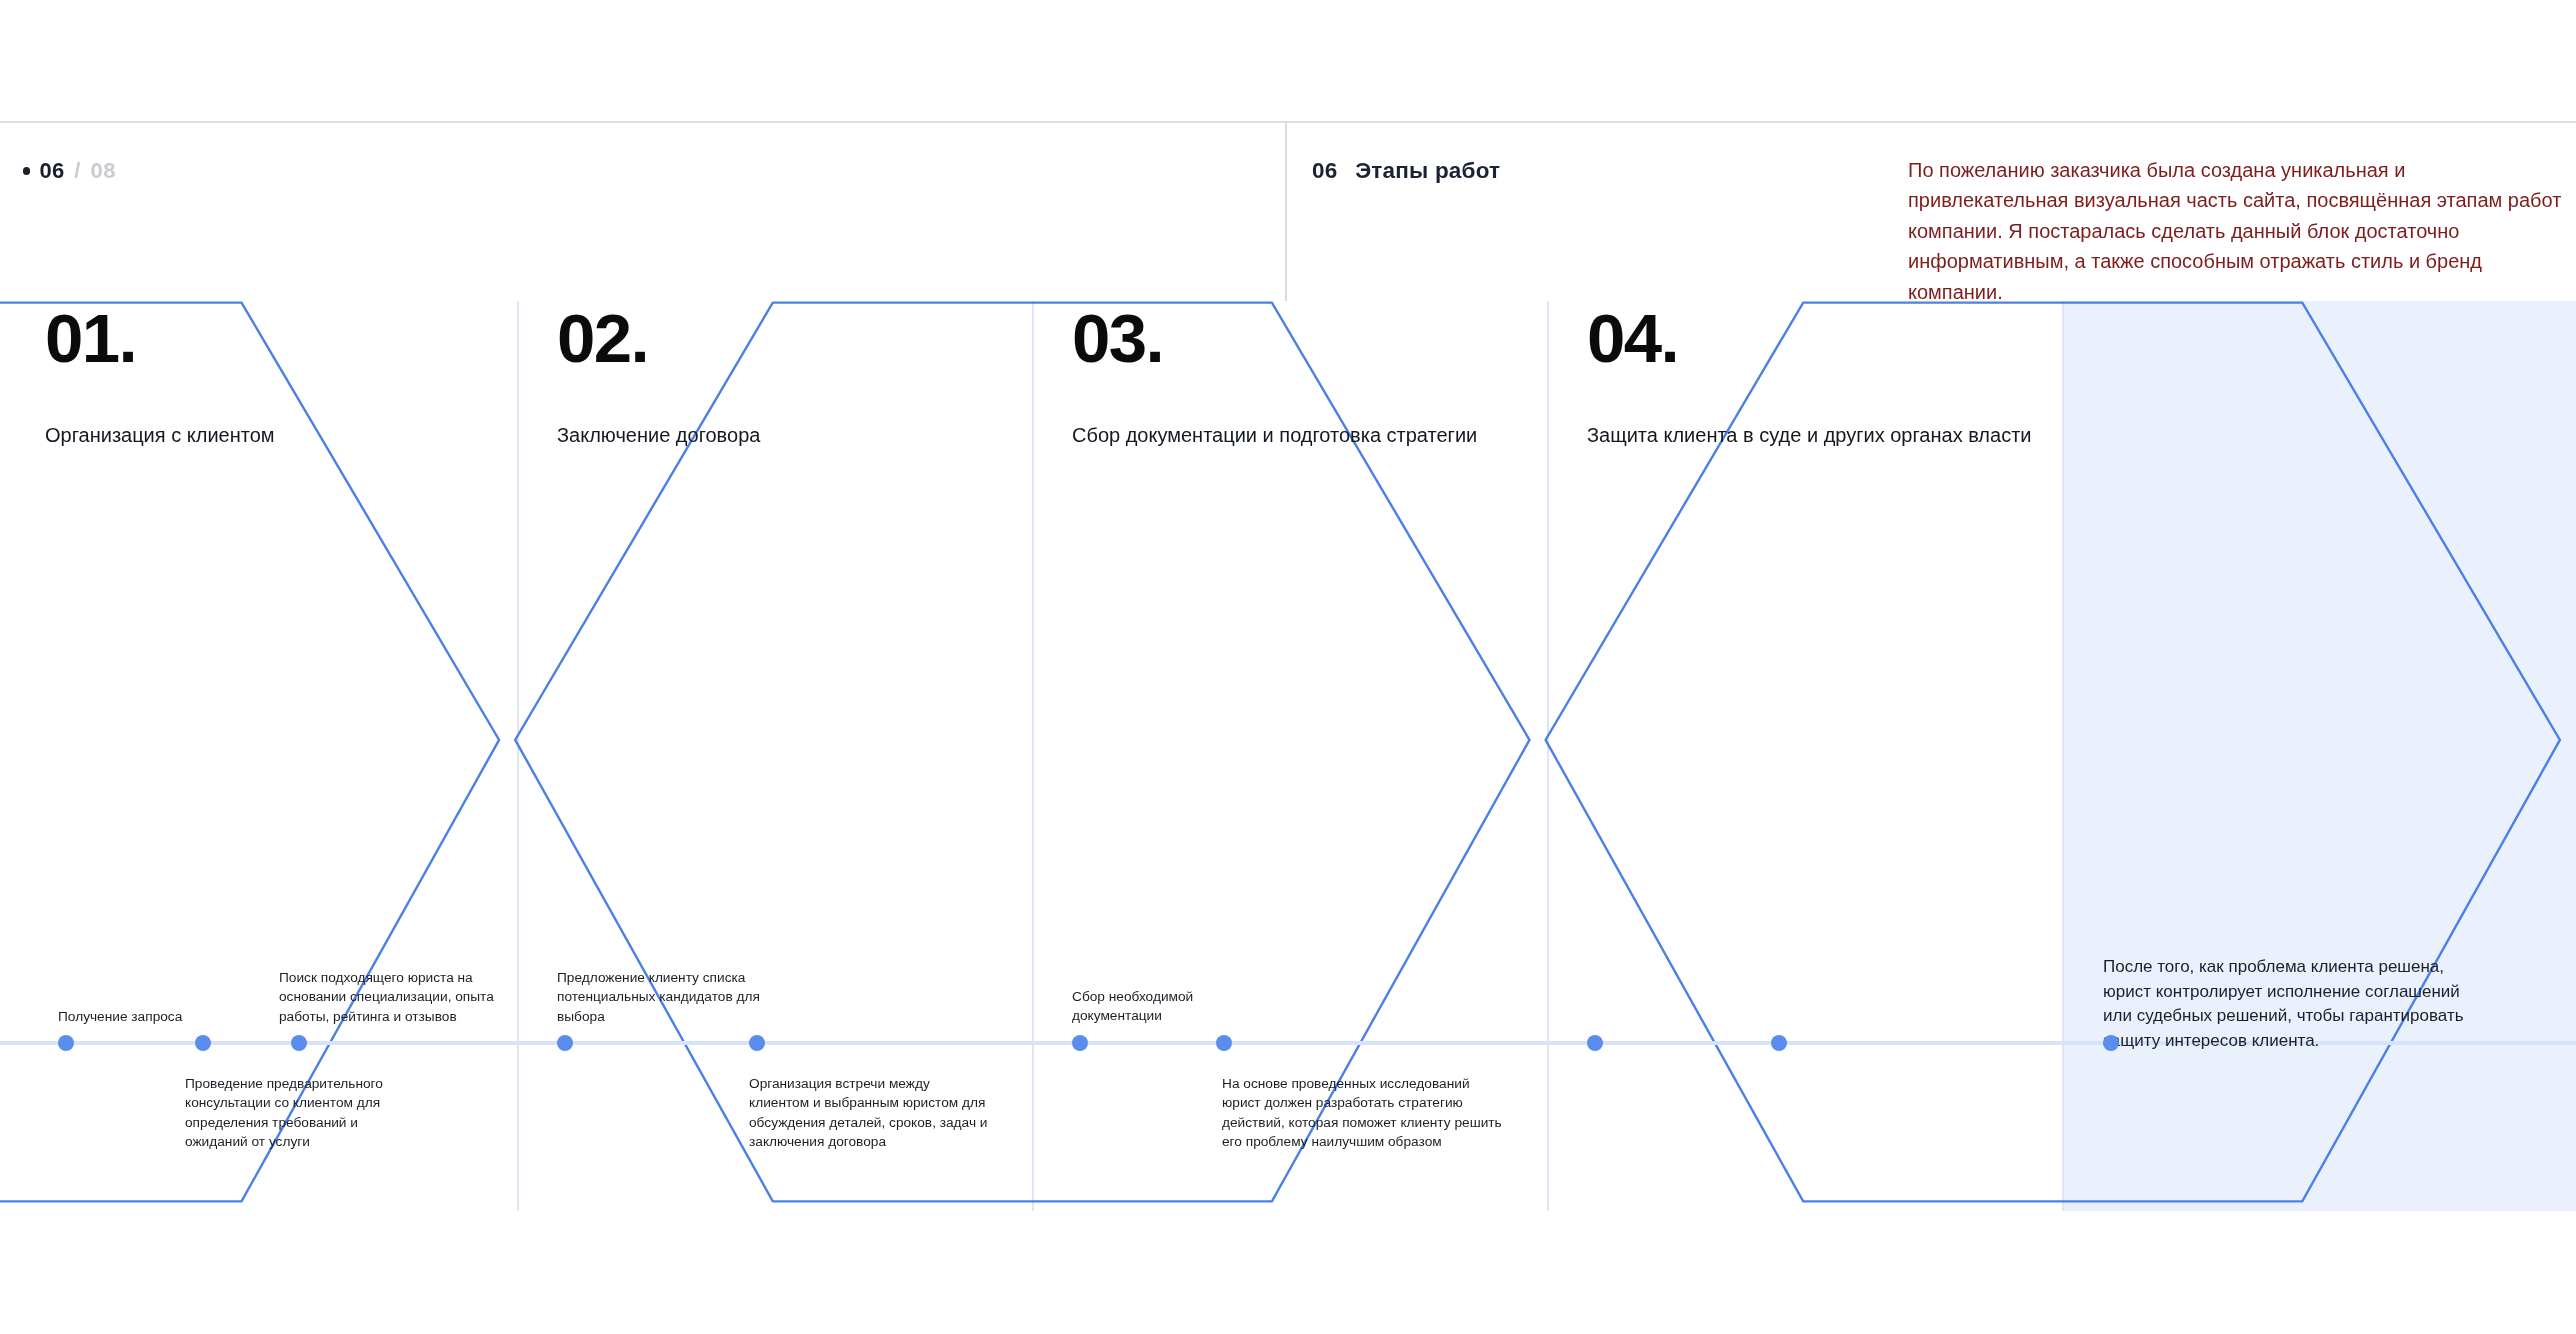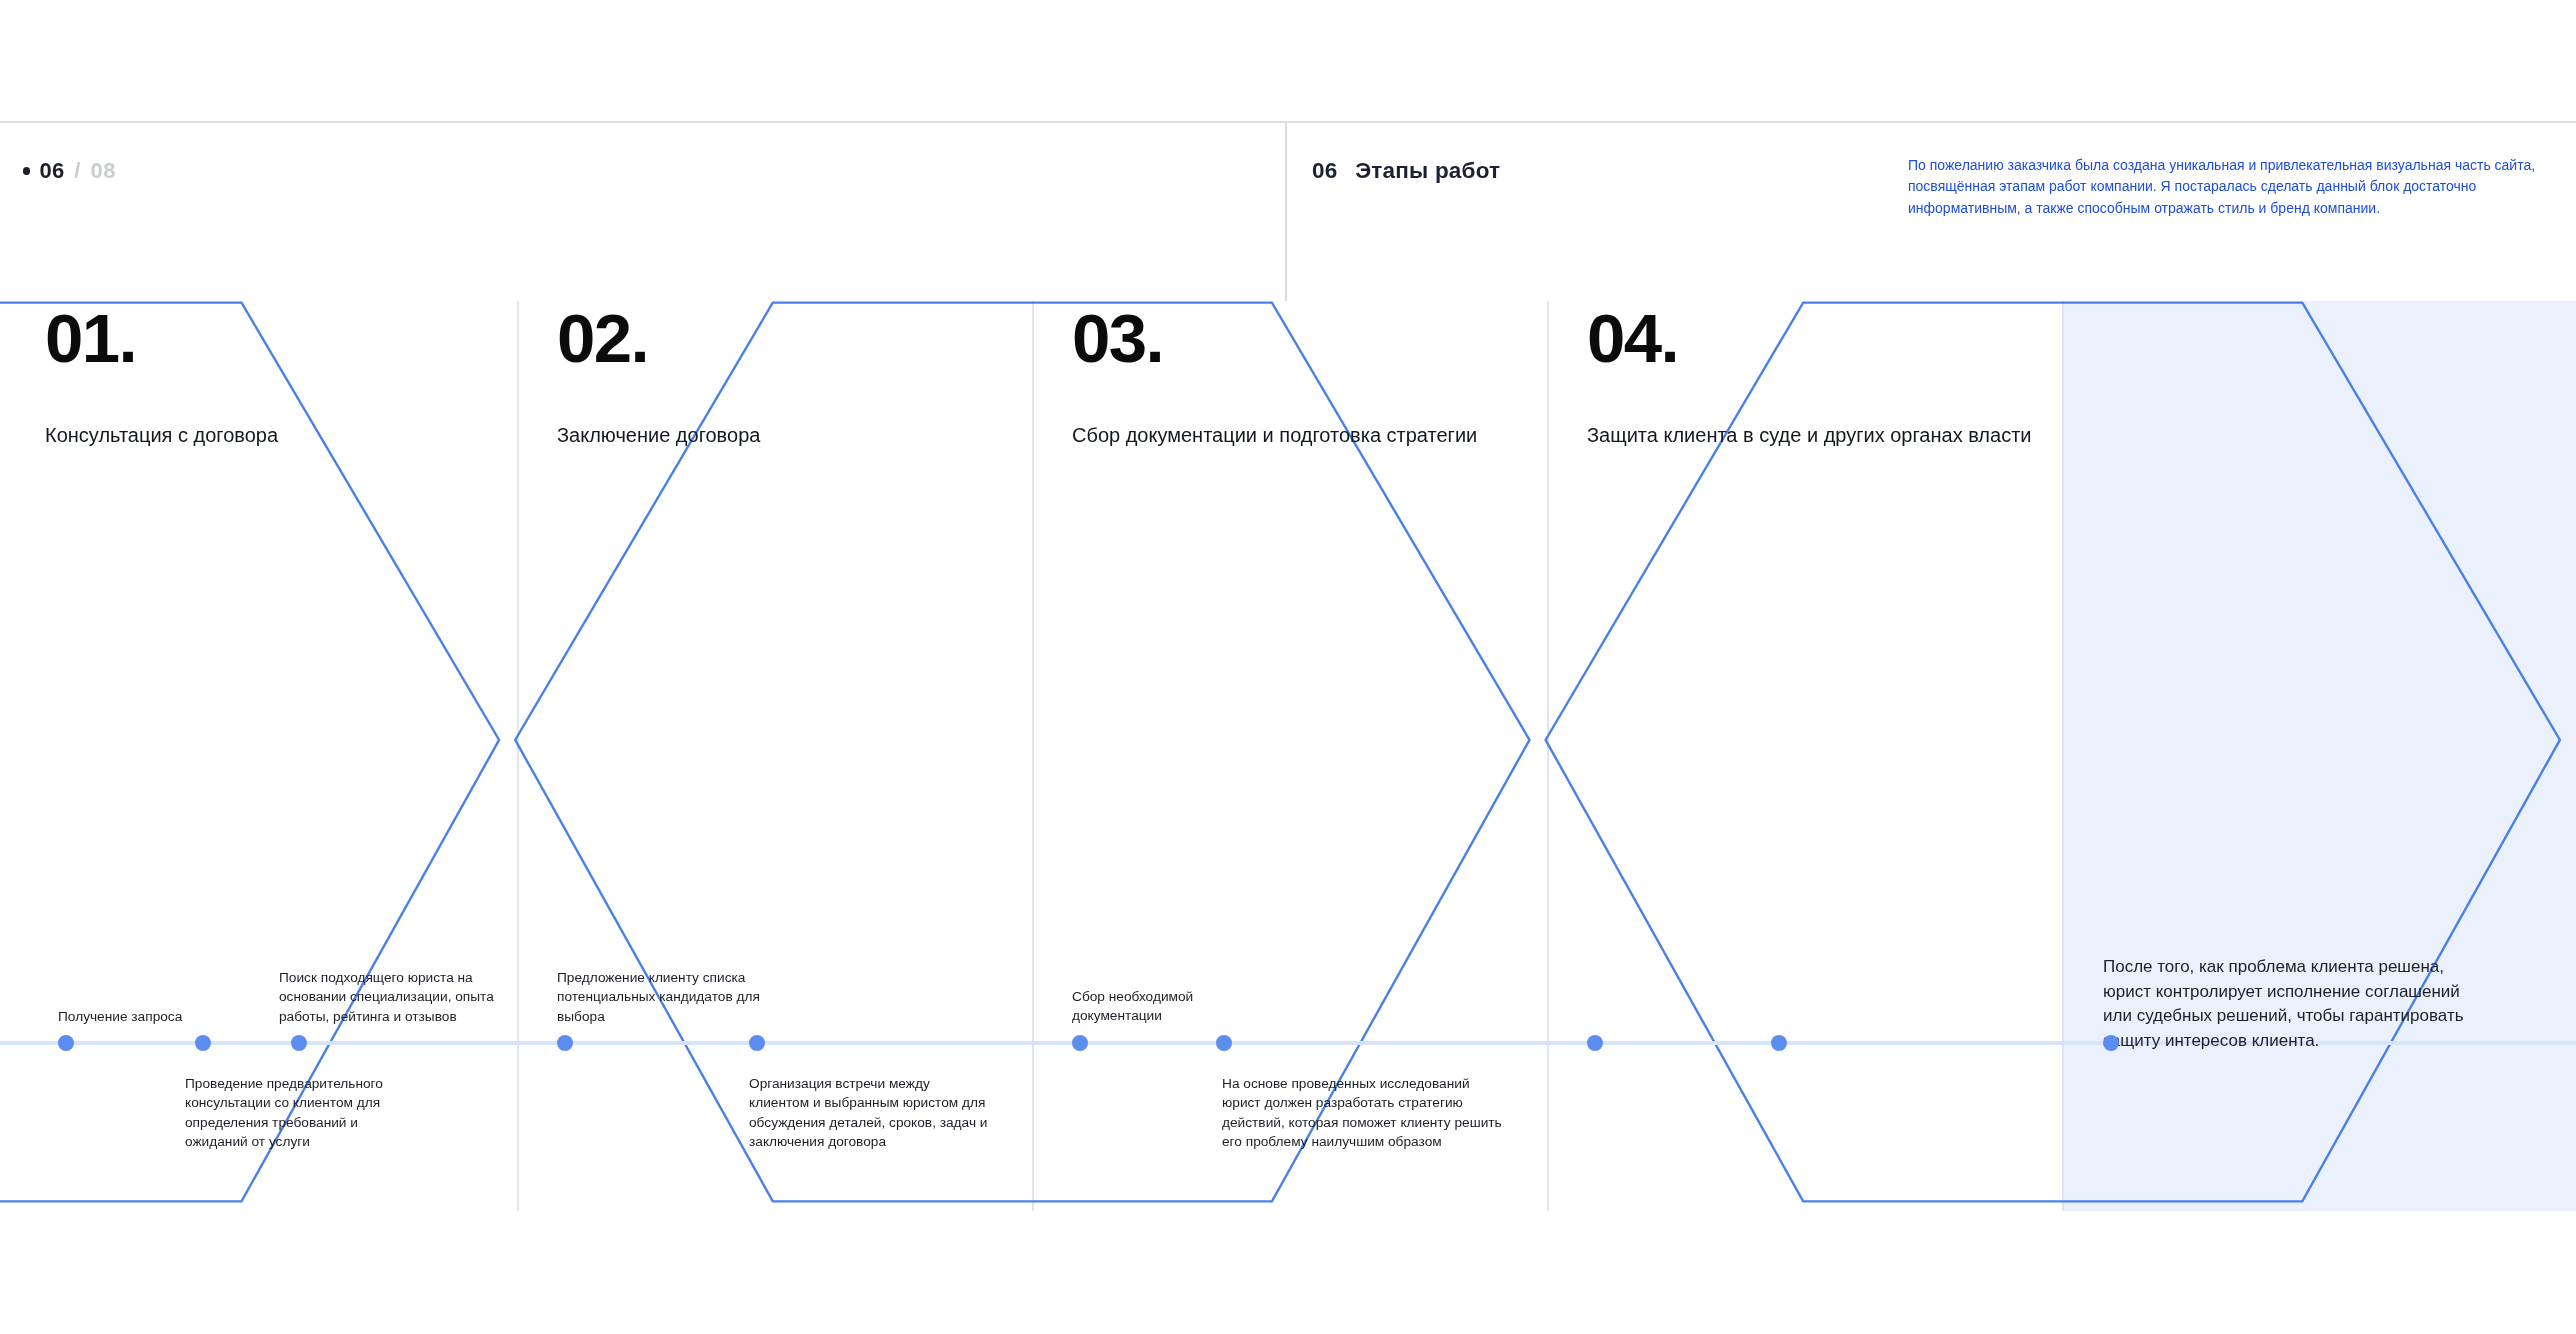--- a/index.html
+++ b/index.html
@@ -38,21 +38,21 @@
 
   .section-label {
     position:absolute; left:1312px; top:158px;
     display:flex; align-items:baseline; gap:17.7px;
     font-size:22.5px; font-weight:700; color:#1b2233;
     letter-spacing:0.2px;
   }
 
   .section-desc {
     position:absolute; left:1908px; top:155px; width:654px;
-    font-size:14px; line-height:1.52; color:#1d4ed8;
+    font-size:20px; line-height:1.52; color:#7f1d1d;
   }
 
   
   .stage { position:absolute; left:0; top:301px; width:2576px; height:910px; }
 
   .hex-svg { position:absolute; left:0; top:0; width:2576px; height:910px; }
 
   
   .col-divider {
     position:absolute; top:0; width:1.6px; height:910px; background:#dfe5f2;
@@ -134,21 +134,21 @@
         <polygon points="-320,2 300,2 620,545 300,1118 -320,1118 -640,545"></polygon>
         <polygon points="960,2 1580,2 1900,545 1580,1118 960,1118 640,545"></polygon>
         <polygon points="2240,2 2860,2 3180,545 2860,1118 2240,1118 1920,545"></polygon>
       </g>
     </svg>
 
     <div class="timeline-line"></div>
 
     <div class="col" style="left:45px; width:472px;">
       <div class="col-num">01.</div>
-      <div class="col-title">Консультация с договора</div>
+      <div class="col-title">Организация с клиентом</div>
     </div>
     <div class="note above" style="left:58px; top:725px; width:185px;">Получение запроса</div>
     <div class="note" style="left:185px; top:773px; width:233px;">Проведение предварительного консультации со клиентом для определения требований и ожиданий от услуги</div>
     <div class="note above" style="left:279px; top:725px; width:233px;">Поиск подходящего юриста на основании специализации, опыта работы, рейтинга и отзывов</div>
     <div class="dot" style="left:58px;"></div>
     <div class="dot" style="left:195px;"></div>
     <div class="dot" style="left:291px;"></div>
 
     <div class="col" style="left:557px; width:472px;">
       <div class="col-num">02.</div>

